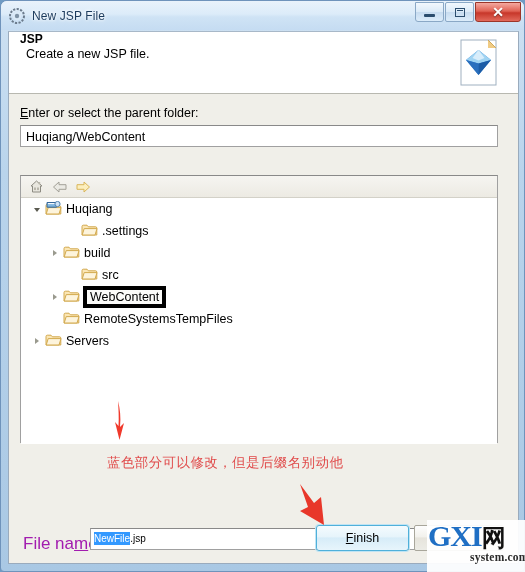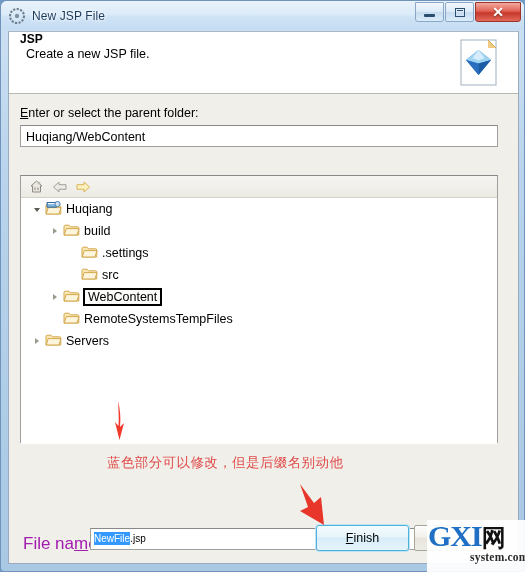--- a/index.html
+++ b/index.html
@@ -226,21 +226,21 @@
   .arrow-expanded {
     width: 0; height: 0;
     border-top: 4px solid #5a5a50;
     border-left: 3.5px solid transparent;
     border-right: 3.5px solid transparent;
     margin-top: 2px;
   }
   .node-icon { width: 17px; height: 16px; flex: 0 0 auto; margin-right: 4px; position: relative; }
   .node-label { padding-right: 4px; }
   .tree-row.focused .node-label {
-    border: 2px solid #000000;
+    border: 4px solid #000000;
     background: #fbfbf9;
     padding: 0 3px;
     margin-left: -1px;
   }
 
   
   #red-note {
     position: absolute;
     left: 98px; top: 360px;
     font-size: 13.5px;
@@ -446,37 +446,37 @@
               </span>
               <span class="node-icon"><svg width="17" height="16" viewBox="0 0 17 16">
                   <path d="M1 4.5 C1 3.6 1.6 3.2 2.3 3.2 L6 3.2 L7.4 4.8 L14.6 4.8 C15.3 4.8 15.8 5.3 15.8 6 L15.8 13 L1 13 Z" fill="#fbe6b4" stroke="#d2a94e" stroke-width="1" stroke-linejoin="round"></path>
                   <path d="M3.2 6.6 L16 6.6 L14 13 L1.2 13 Z" fill="#fdf4dc" stroke="#d2a94e" stroke-width="1" stroke-linejoin="round"></path>
                   <path d="M2 1.5 L11.5 1.5 L11.5 6.2 L2 6.2 Z" fill="#7fb6e0" stroke="#35679a" stroke-width="1"></path>
                   <path d="M3 2.6 L10.5 2.6" stroke="#ffffff" stroke-width="1"></path>
                   <circle cx="12.5" cy="3" r="2.6" fill="#cfe3f5" stroke="#4d7fae" stroke-width="1"></circle>
                 </svg></span>
               <span class="node-label">Huqiang</span>
             </div>
+            <div class="tree-row" style="padding-left: 44px;">
+              <span class="twisty"></span>
+              <span class="node-icon"><svg width="17" height="15" viewBox="0 0 17 15">
+                  <path d="M1 3.5 C1 2.6 1.6 2.2 2.3 2.2 L6 2.2 L7.4 3.8 L14.6 3.8 C15.3 3.8 15.8 4.3 15.8 5 L15.8 12 L1 12 Z" fill="#fbe6b4" stroke="#d2a94e" stroke-width="1" stroke-linejoin="round"></path>
+                  <path d="M3.2 5.6 L16 5.6 L14 12 L1.2 12 Z" fill="#fdf4dc" stroke="#d2a94e" stroke-width="1" stroke-linejoin="round"></path>
+                </svg></span>
+              <span class="node-label">.settings</span>
+            </div>
             <div class="tree-row" style="padding-left: 26px;">
               <span class="twisty">
                 <span class="arrow-collapsed"></span>
               </span>
               <span class="node-icon"><svg width="17" height="15" viewBox="0 0 17 15">
                   <path d="M1 3.5 C1 2.6 1.6 2.2 2.3 2.2 L6 2.2 L7.4 3.8 L14.6 3.8 C15.3 3.8 15.8 4.3 15.8 5 L15.8 12 L1 12 Z" fill="#fbe6b4" stroke="#d2a94e" stroke-width="1" stroke-linejoin="round"></path>
                   <path d="M3.2 5.6 L16 5.6 L14 12 L1.2 12 Z" fill="#fdf4dc" stroke="#d2a94e" stroke-width="1" stroke-linejoin="round"></path>
                 </svg></span>
               <span class="node-label">build</span>
-            </div>
-            <div class="tree-row" style="padding-left: 44px;">
-              <span class="twisty"></span>
-              <span class="node-icon"><svg width="17" height="15" viewBox="0 0 17 15">
-                  <path d="M1 3.5 C1 2.6 1.6 2.2 2.3 2.2 L6 2.2 L7.4 3.8 L14.6 3.8 C15.3 3.8 15.8 4.3 15.8 5 L15.8 12 L1 12 Z" fill="#fbe6b4" stroke="#d2a94e" stroke-width="1" stroke-linejoin="round"></path>
-                  <path d="M3.2 5.6 L16 5.6 L14 12 L1.2 12 Z" fill="#fdf4dc" stroke="#d2a94e" stroke-width="1" stroke-linejoin="round"></path>
-                </svg></span>
-              <span class="node-label">.settings</span>
             </div>
             <div class="tree-row" style="padding-left: 44px;">
               <span class="twisty"></span>
               <span class="node-icon"><svg width="17" height="15" viewBox="0 0 17 15">
                   <path d="M1 3.5 C1 2.6 1.6 2.2 2.3 2.2 L6 2.2 L7.4 3.8 L14.6 3.8 C15.3 3.8 15.8 4.3 15.8 5 L15.8 12 L1 12 Z" fill="#fbe6b4" stroke="#d2a94e" stroke-width="1" stroke-linejoin="round"></path>
                   <path d="M3.2 5.6 L16 5.6 L14 12 L1.2 12 Z" fill="#fdf4dc" stroke="#d2a94e" stroke-width="1" stroke-linejoin="round"></path>
                 </svg></span>
               <span class="node-label">src</span>
             </div>
             <div class="tree-row focused" style="padding-left: 26px;">

